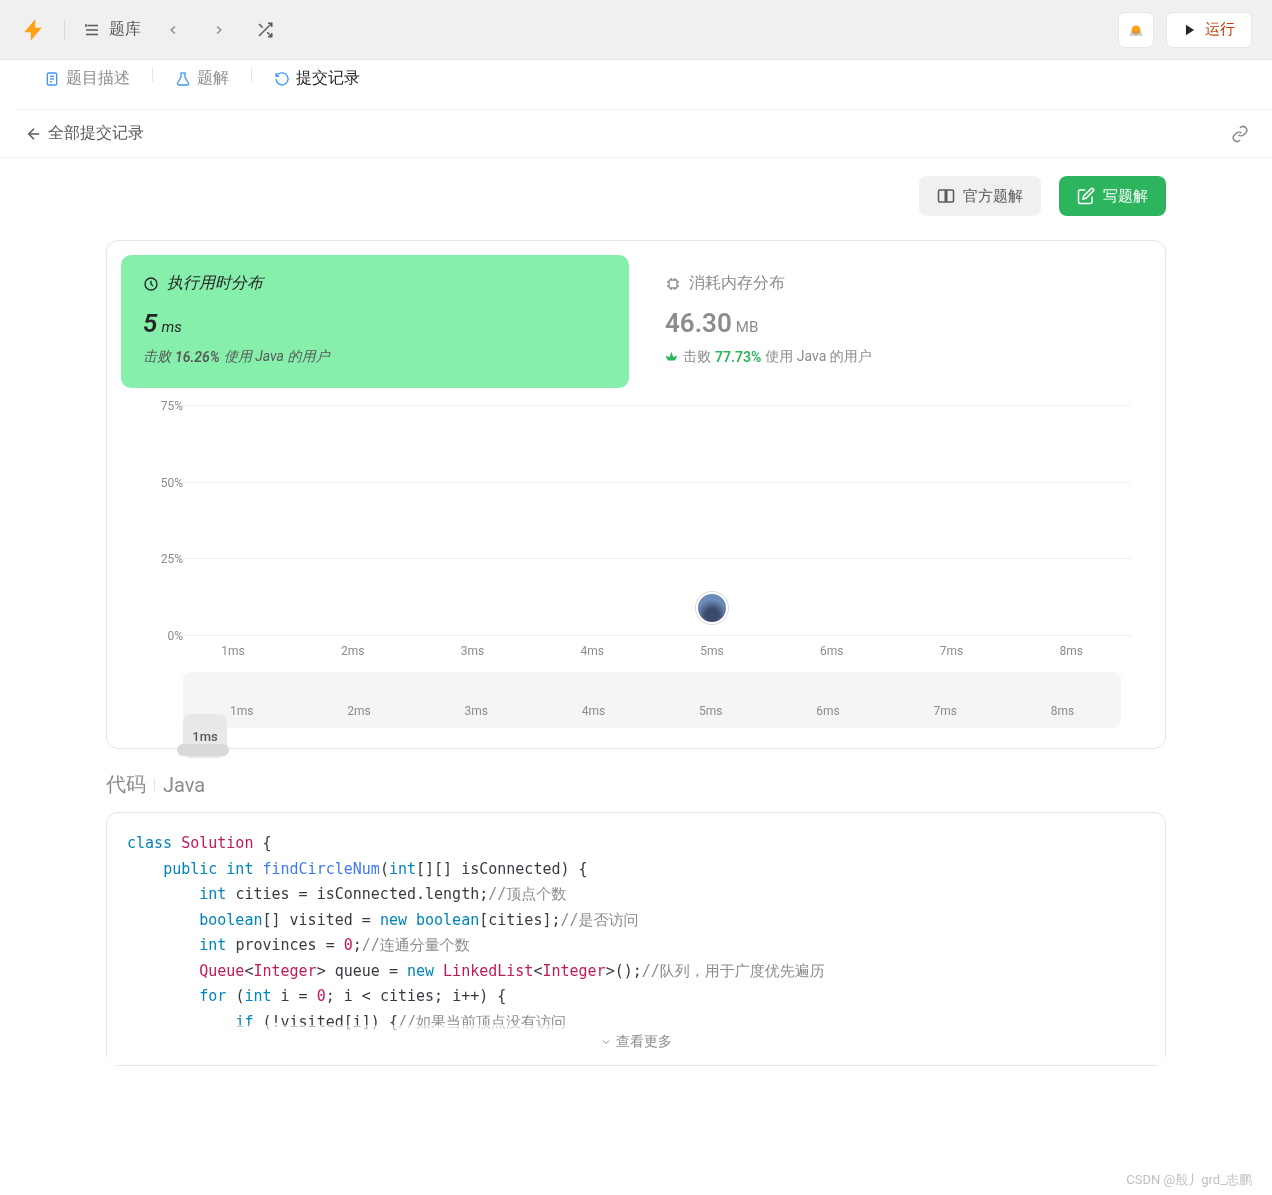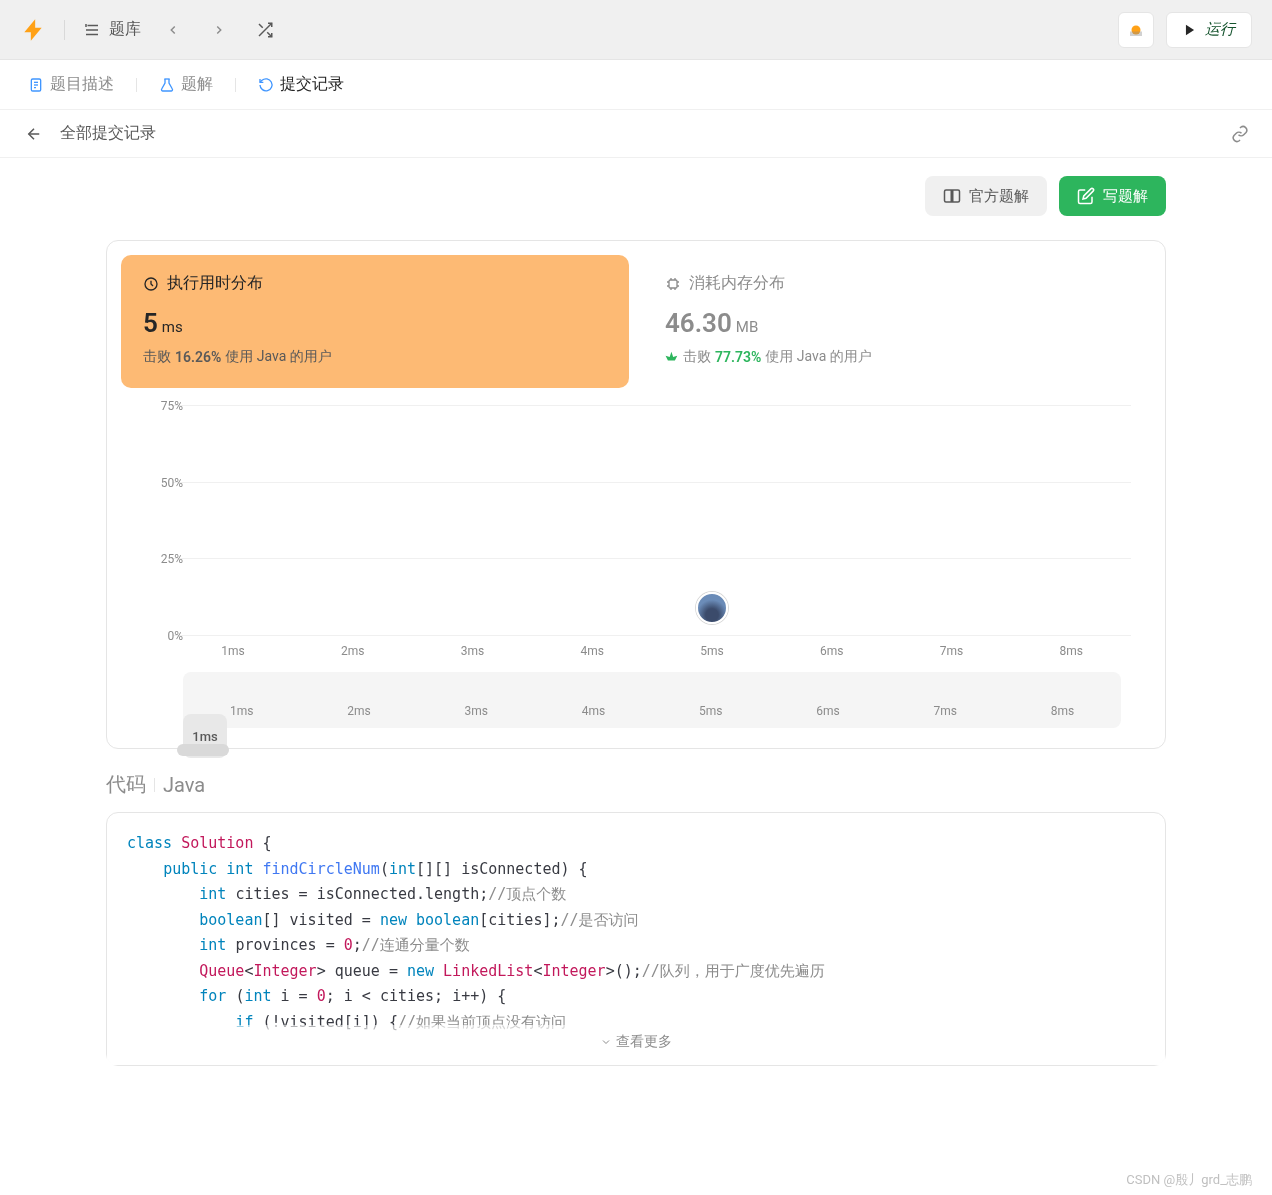--- a/index.html
+++ b/index.html
@@ -4,44 +4,44 @@
 <style>
 * { margin:0; padding:0; box-sizing:border-box; }
 body { font-family: -apple-system, BlinkMacSystemFont, "Segoe UI", Roboto, sans-serif; background:#fff; color:#262626; font-size:14px; }
 .topbar { height:60px; background:#f0f0f0; display:flex; align-items:center; padding:0 20px; gap:18px; border-bottom:1px solid #e5e5e5; }
 .logo { width:26px; height:26px; }
 .divider-v { width:1px; height:20px; background:#d9d9d9; }
 .topbar-item { display:flex; align-items:center; gap:8px; font-size:16px; color:#595959; cursor:pointer; }
 .icon-btn { width:28px; height:28px; display:flex; align-items:center; justify-content:center; color:#8c8c8c; cursor:pointer; }
 .topbar-right { margin-left:auto; display:flex; align-items:center; gap:12px; }
 .debug-btn { width:36px; height:36px; background:#fff; border-radius:6px; display:flex; align-items:center; justify-content:center; border:1px solid #e5e5e5; }
-.run-btn { height:36px; padding:0 16px; background:#fff; border-radius:6px; display:flex; align-items:center; gap:8px; color:#14532d; font-size:15px; cursor:pointer; border:1px solid #e5e5e5;font-style:italic; }
-.tabs { height:50px; background:#fff; display:flex; align-items:center; padding:8px 28px; gap:22px; border-bottom:1px solid #f0f0f0; font-size:16px; }
+.run-btn { height:36px; padding:0 16px; background:#fff; border-radius:6px; display:flex; align-items:center; gap:8px; color:#c2410c; font-size:15px; cursor:pointer; border:1px solid #e5e5e5; }
+.tabs { height:50px; background:#fff; display:flex; align-items:flex-start; padding:8px 28px; gap:22px; border-bottom:1px solid #f0f0f0; font-size:16px;margin-left:16px; }
 .tab { display:flex; align-items:center; gap:6px; color:#8c8c8c; cursor:pointer; }
 .tab.active { color:#262626; font-weight:500; }
-.subhead { height:48px; display:flex; align-items:center; padding:0 18px 0 20px; gap:12px; font-size:16px; color:#595959; border-bottom:1px solid #f0f0f0;justify-content:flex-end; }
+.subhead { height:48px; display:flex; align-items:center; padding:0 18px 0 20px; font-size:16px; color:#595959; border-bottom:1px solid #f0f0f0;justify-content:flex-end; }
 .subhead-right { margin-left:auto; display:flex; align-items:center; gap:10px; color:#8c8c8c; }
 
 .content { padding:18px 106px 0 106px; }
 .head-row { display:flex; align-items:flex-start; }
 .title-block { flex:1; }
 .status { color:#52c41a; font-size:22px; }
 .user-row { display:flex; align-items:center; gap:8px; margin-top:8px; }
 .avatar { width:20px; height:20px; border-radius:50%; background:linear-gradient(to bottom, #5b7ce0 50%, #e0d078 50%); }
 .user-name { color:#595959; font-weight:500; }
 .submitted { color:#8c8c8c; }
 .btn-row { display:flex; gap:12px; }
-.btn { height:40px; padding:0 18px; display:flex; align-items:center; gap:8px; border-radius:8px; font-size:15px; cursor:pointer; border:none; }
+.btn { height:40px; padding:0 18px; display:flex; align-items:center; gap:8px; border-radius:8px; font-size:15px; cursor:pointer; border:none;margin-left:6px; }
 .btn-light { background:#f0f0f0; color:#595959; }
 .btn-green { background:#2db55d; color:#fff; }
 
 .stats-card { margin-top:24px; border:1px solid #e5e5e5; border-radius:12px; padding:14px; }
 .stats-top { display:flex; gap:14px; }
 .stat-box { flex:1; padding:18px 22px 22px 22px; border-radius:10px; }
-.stat-box.active { background:#fdba74; }
+.stat-box.active { background:#86efac;font-style:italic; }
 .stat-head { display:flex; align-items:center; gap:8px; font-size:16px; }
 .stat-box.active .stat-head { color:#262626; font-weight:500; }
 .stat-box.inactive .stat-head { color:#8c8c8c; }
 .stat-val-row { margin-top:14px; display:flex; align-items:baseline; gap:4px; }
 .stat-val { font-size:26px; font-weight:600; }
 .stat-unit { font-size:15px; }
 .stat-box.inactive .stat-val,.stat-box.inactive .stat-unit { color:#8c8c8c; }
 .stat-sub { margin-top:10px; font-size:14px; color:#595959; display:flex; align-items:center; gap:4px; }
 .stat-sub .pct { font-weight:600; }
 .stat-box.inactive .stat-sub { color:#8c8c8c; }

